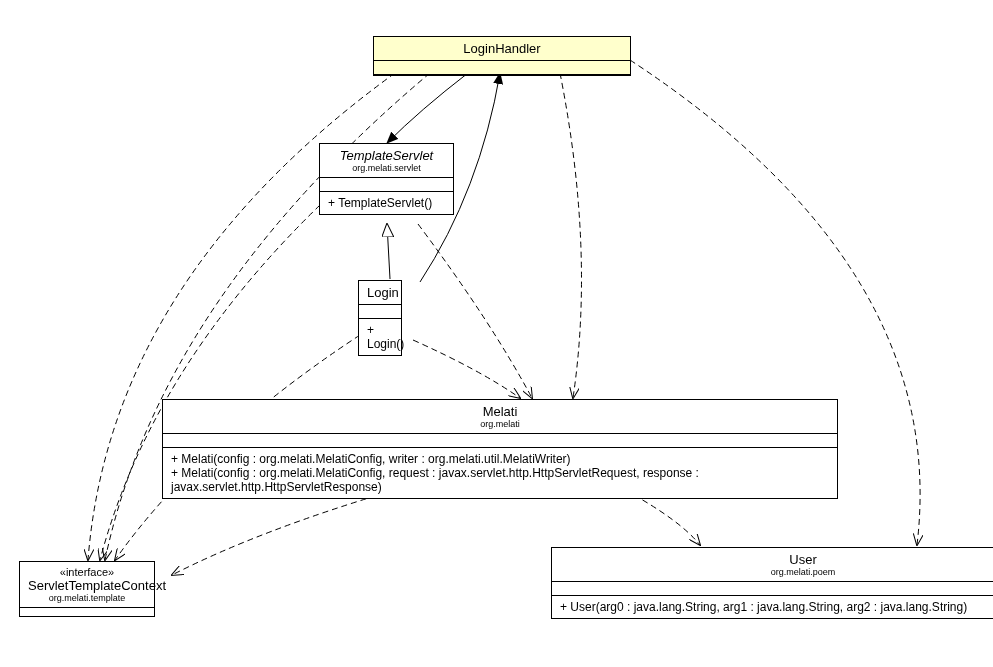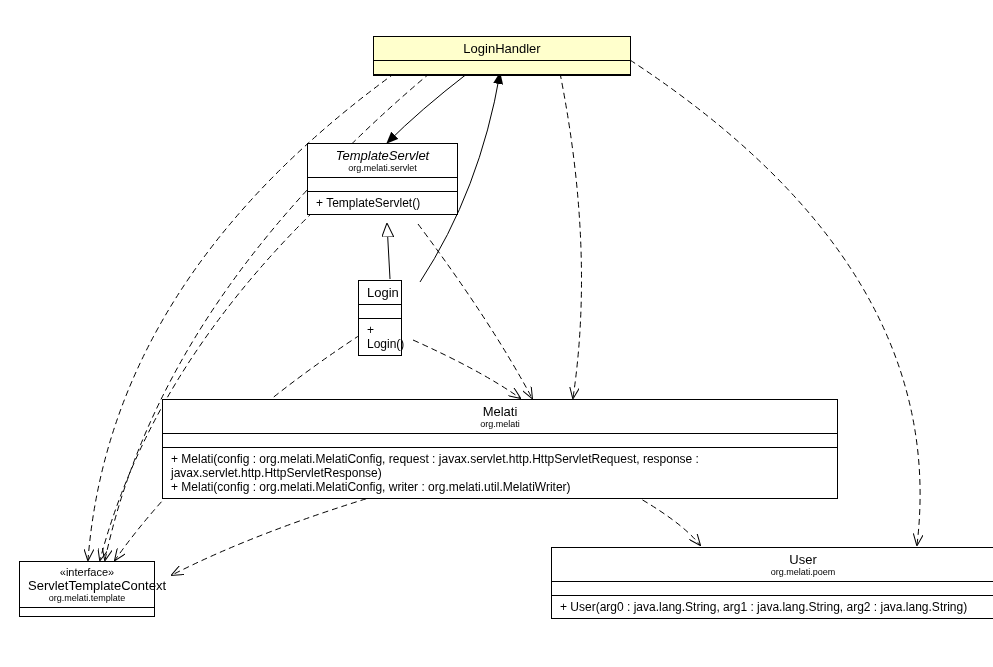--- a/index.html
+++ b/index.html
@@ -57,21 +57,21 @@
   <path d="M625,490 Q680,520 700,545" fill="none" stroke="#000" stroke-width="1" stroke-dasharray="6,4" marker-end="url(#arrow-open)"></path>
 </svg>
 
 <div class="uml-class highlighted" style="left:373px; top:8px; width:258px;margin-top:28px;">
   <div class="name-section">
     <div class="class-name">LoginHandler</div>
   </div>
   <div class="attrs-section"></div>
 </div>
 
-<div class="uml-class" style="left:307px; top:143px; width:151px;">
+<div class="uml-class" style="left:319px; top:143px; width:135px;">
   <div class="name-section">
     <div class="class-name abstract">TemplateServlet</div>
     <div class="package">org.melati.servlet</div>
   </div>
   <div class="attrs-section"></div>
   <div class="methods-section">
     <div>+ TemplateServlet()</div>
   </div>
 </div>
 
@@ -85,22 +85,22 @@
   </div>
 </div>
 
 <div class="uml-class" style="left:162px; top:399px; width:676px;">
   <div class="name-section">
     <div class="class-name">Melati</div>
     <div class="package">org.melati</div>
   </div>
   <div class="attrs-section"></div>
   <div class="methods-section">
+    <div>+ Melati(config : org.melati.MelatiConfig, writer : org.melati.util.MelatiWriter)</div>
     <div>+ Melati(config : org.melati.MelatiConfig, request : javax.servlet.http.HttpServletRequest, response : javax.servlet.http.HttpServletResponse)</div>
-    <div>+ Melati(config : org.melati.MelatiConfig, writer : org.melati.util.MelatiWriter)</div>
   </div>
 </div>
 
 <div class="uml-class" style="left:19px; top:561px; width:136px;">
   <div class="name-section">
     <div class="stereotype">«interface»</div>
     <div class="class-name">ServletTemplateContext</div>
     <div class="package">org.melati.template</div>
   </div>
   <div class="attrs-section" style="border-bottom:none;min-height:8px;"></div>

